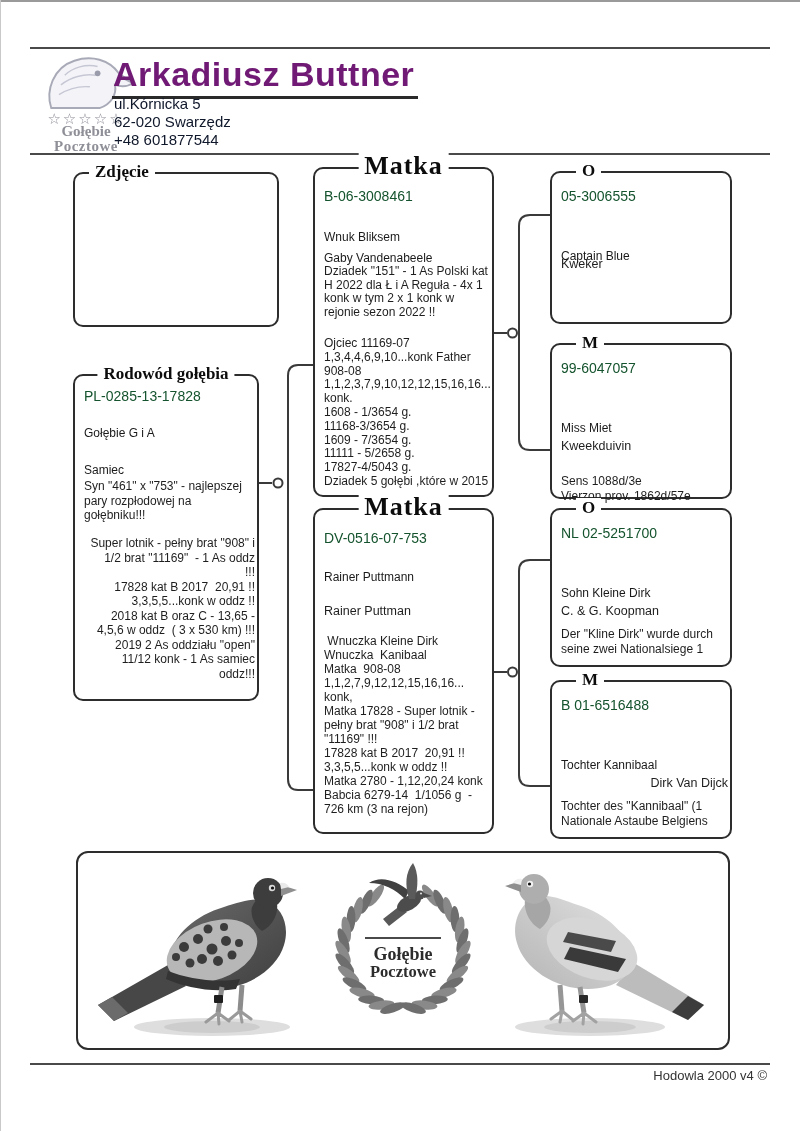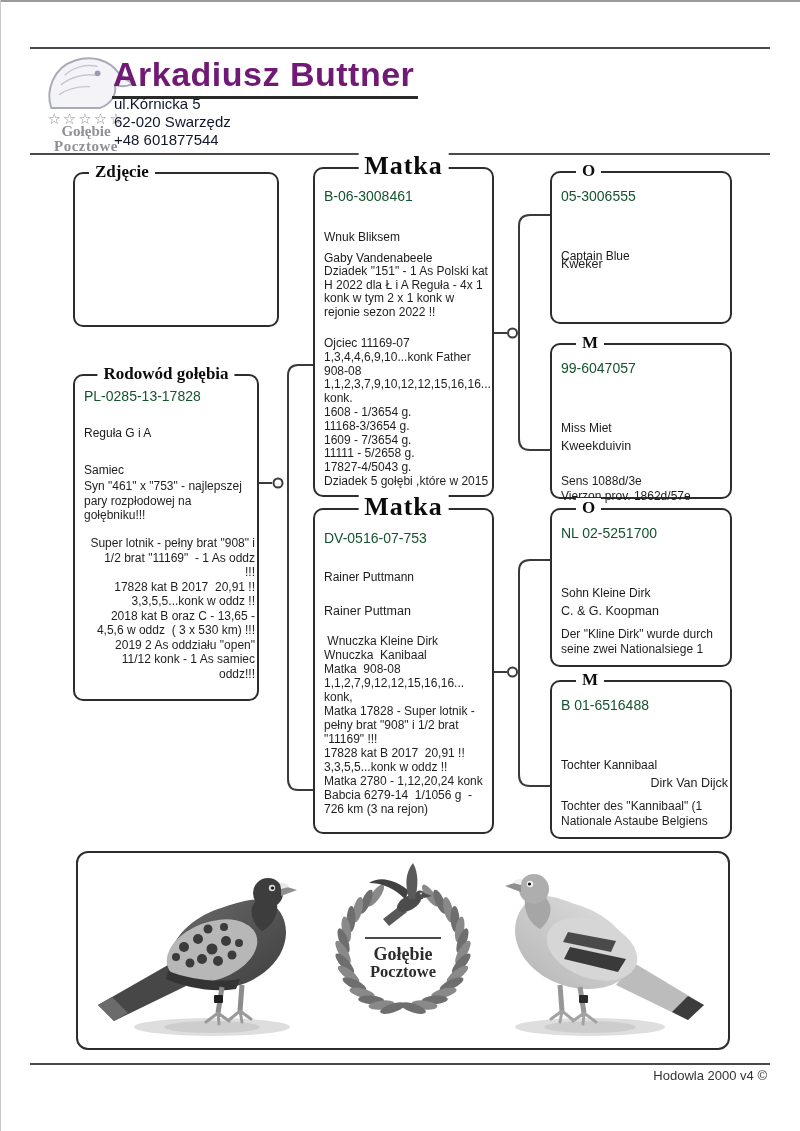--- a/index.html
+++ b/index.html
@@ -82,21 +82,21 @@
     </g>
   </svg>
 
   <div class="bx" style="left:73px;top:172px;width:182px;height:151px;padding-left:20px;">
     <span class="lbl">Zdjęcie</span>
   </div>
 
   <div class="bx" style="left:73px;top:374px;width:182px;height:323px;">
     <span class="lbl ctr">Rodowód gołębia</span>
     <div class="ring" style="top:12px;">PL-0285-13-17828</div>
-    <div class="nm" style="top:47px;">Reguła G i A</div>
+    <div class="nm" style="top:47px;">Gołębie G i A</div>
     <div class="nm" style="top:84px;">Samiec</div>
     <div class="txt lh145" style="top:103px;">Syn "461" x "753" - najlepszej
 pary rozpłodowej na
 gołębniku!!!</div>
     <div class="txt lh145" style="top:160px;text-align:right;">Super lotnik - pełny brat "908" i
 1/2 brat "11169"  - 1 As oddz
 !!!
 17828 kat B 2017  20,91 !!
 3,3,5,5...konk w oddz !!
 2018 kat B oraz C - 13,65 -

